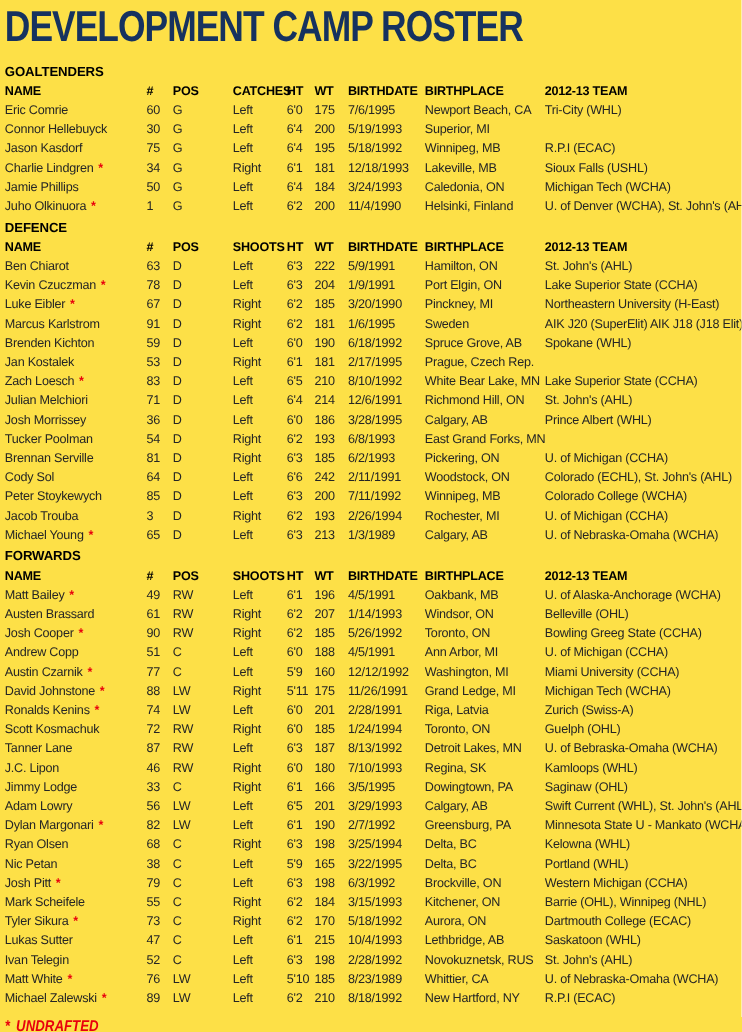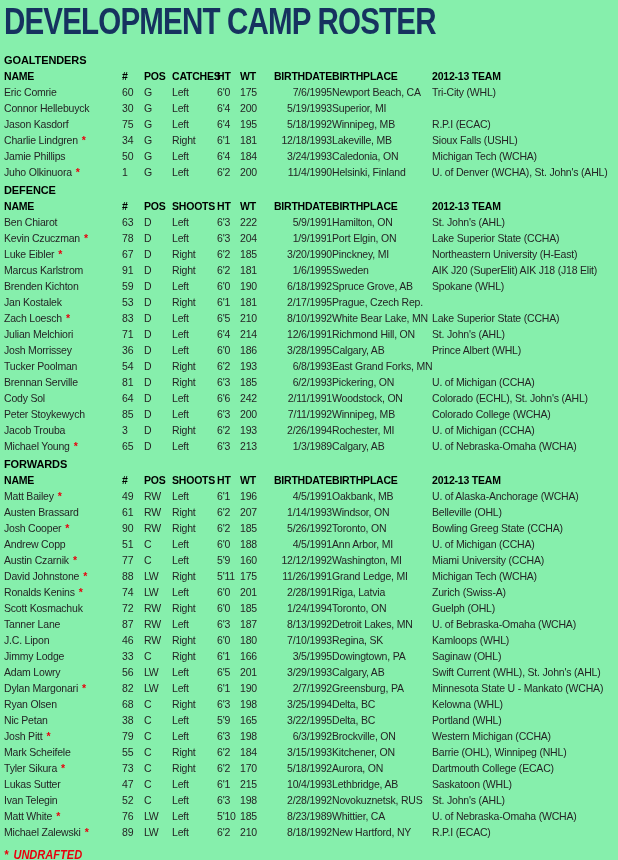--- a/index.html
+++ b/index.html
@@ -1,21 +1,21 @@
 <!DOCTYPE html>
 <html><head>
 <meta charset="utf-8">
 <style>
   html,body{margin:0;padding:0;background:#fff;}
   .page{
     position:relative;
     width:618px;height:860px;
     box-sizing:border-box;
     padding:5px 12px 0 4px;
-    background:#86efac;
+    background:#fde047;
     font-family:"Liberation Sans",sans-serif;
     color:#222;
     overflow:hidden;
   }
   .title{
     color:var(--navy,#16325f);
     font-size:36px;
     font-weight:800;
     line-height:34px;
     letter-spacing:-1px;
@@ -38,25 +38,25 @@
     line-height:16px;
     font-size:10.5px;
     letter-spacing:-0.2px;
     white-space:nowrap;
     color:#252525;
   }
   .row.head{font-weight:700;color:#000;}
   .c{flex:0 0 auto;overflow:visible;}
   .c.name{width:118px;}
   .c.num{width:22px;}
-  .c.pos{width:28px;}
+  .c.pos{width:50px;}
   .c.hand{width:45px;}
   .c.ht{width:23px;}
   .c.wt{width:28px;}
-  .c.bd{width:64px;text-align:right;}
+  .c.bd{width:64px;}
   .c.bp{width:100px;}
   .c.team{flex:1 1 auto;min-width:0;}
   .star{
     color:var(--red,#e8000d);
     font-weight:700;
     margin-left:4px;
   }
   .footnote{
     margin-top:7px;
     color:var(--red,#e8000d);

